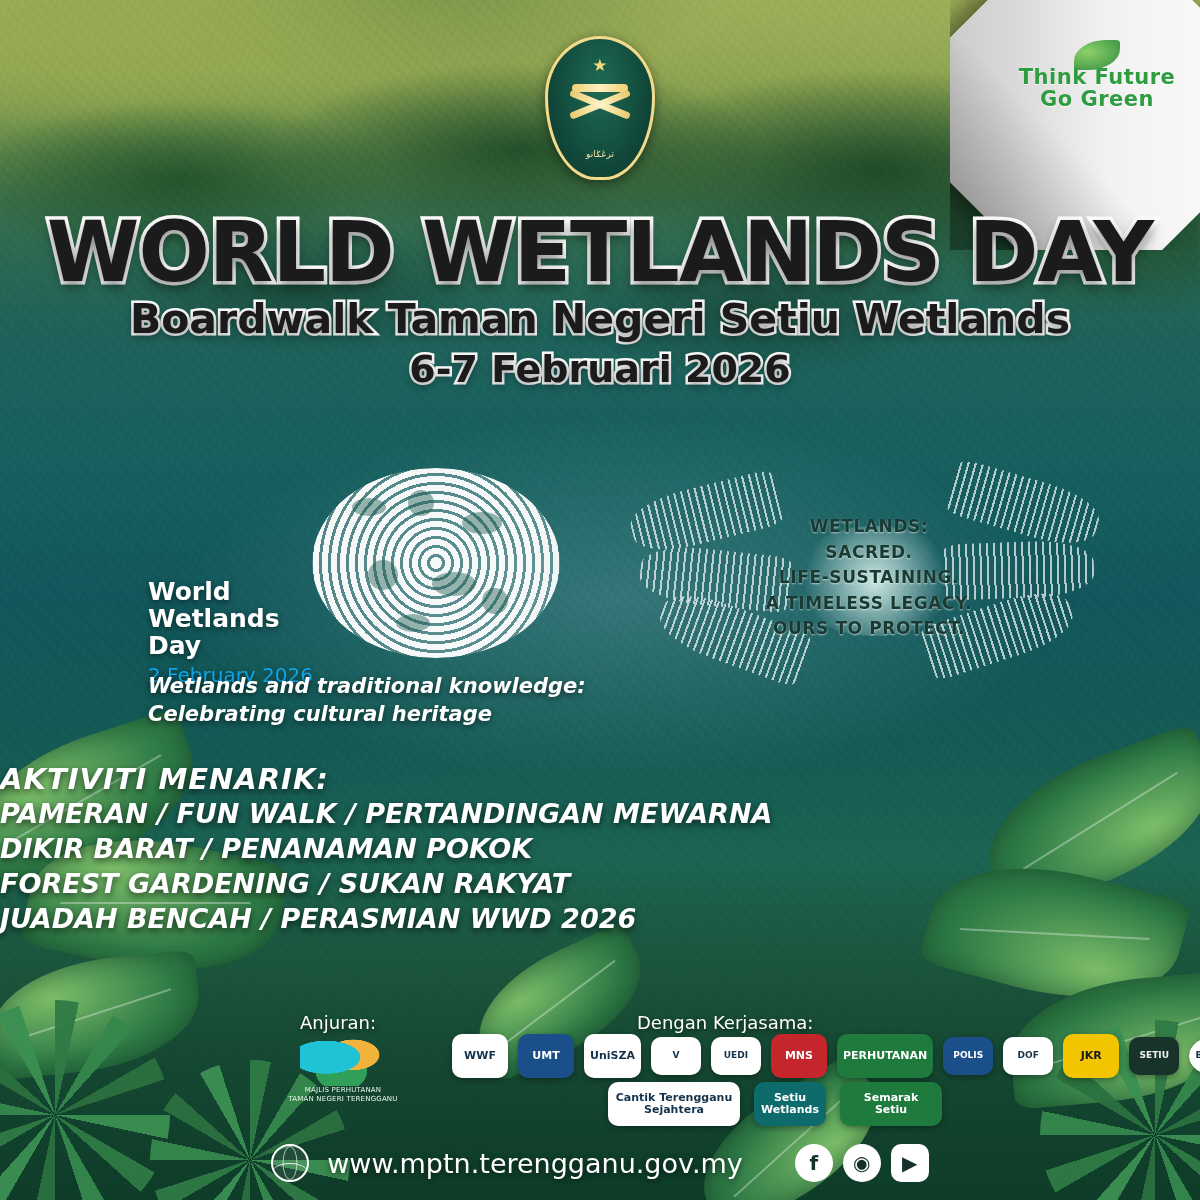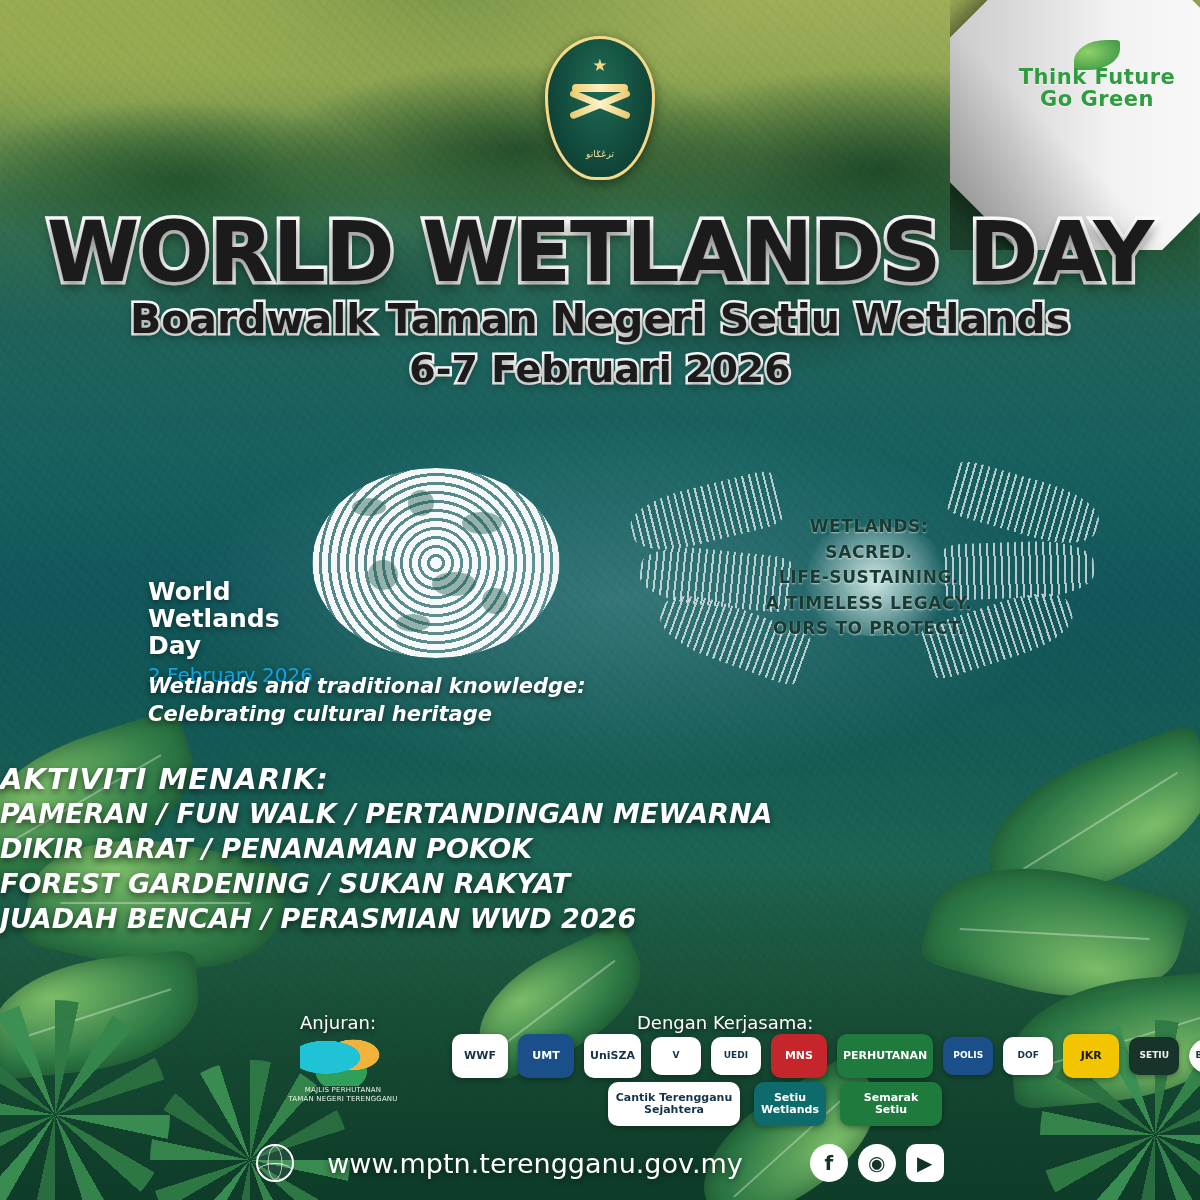--- a/index.html
+++ b/index.html
@@ -433,21 +433,21 @@
   .chip.teal { background:#0e6b6b; color:#fff; }
   .chip.round { border-radius: 50%; }
 
   
   .footer {
     position: absolute;
     left: 0; right: 0; bottom: 18px;
     display: flex;
     align-items: center;
     justify-content: center;
-    gap: 33px;
+    gap: 18px;
   }
   .globe {
     width: 34px; height: 34px;
     border-radius: 50%;
     border: 2px solid #ffffff;
     position: relative;
     background: rgba(255,255,255,.08);
   }
   .globe::before, .globe::after {
     content: "";

